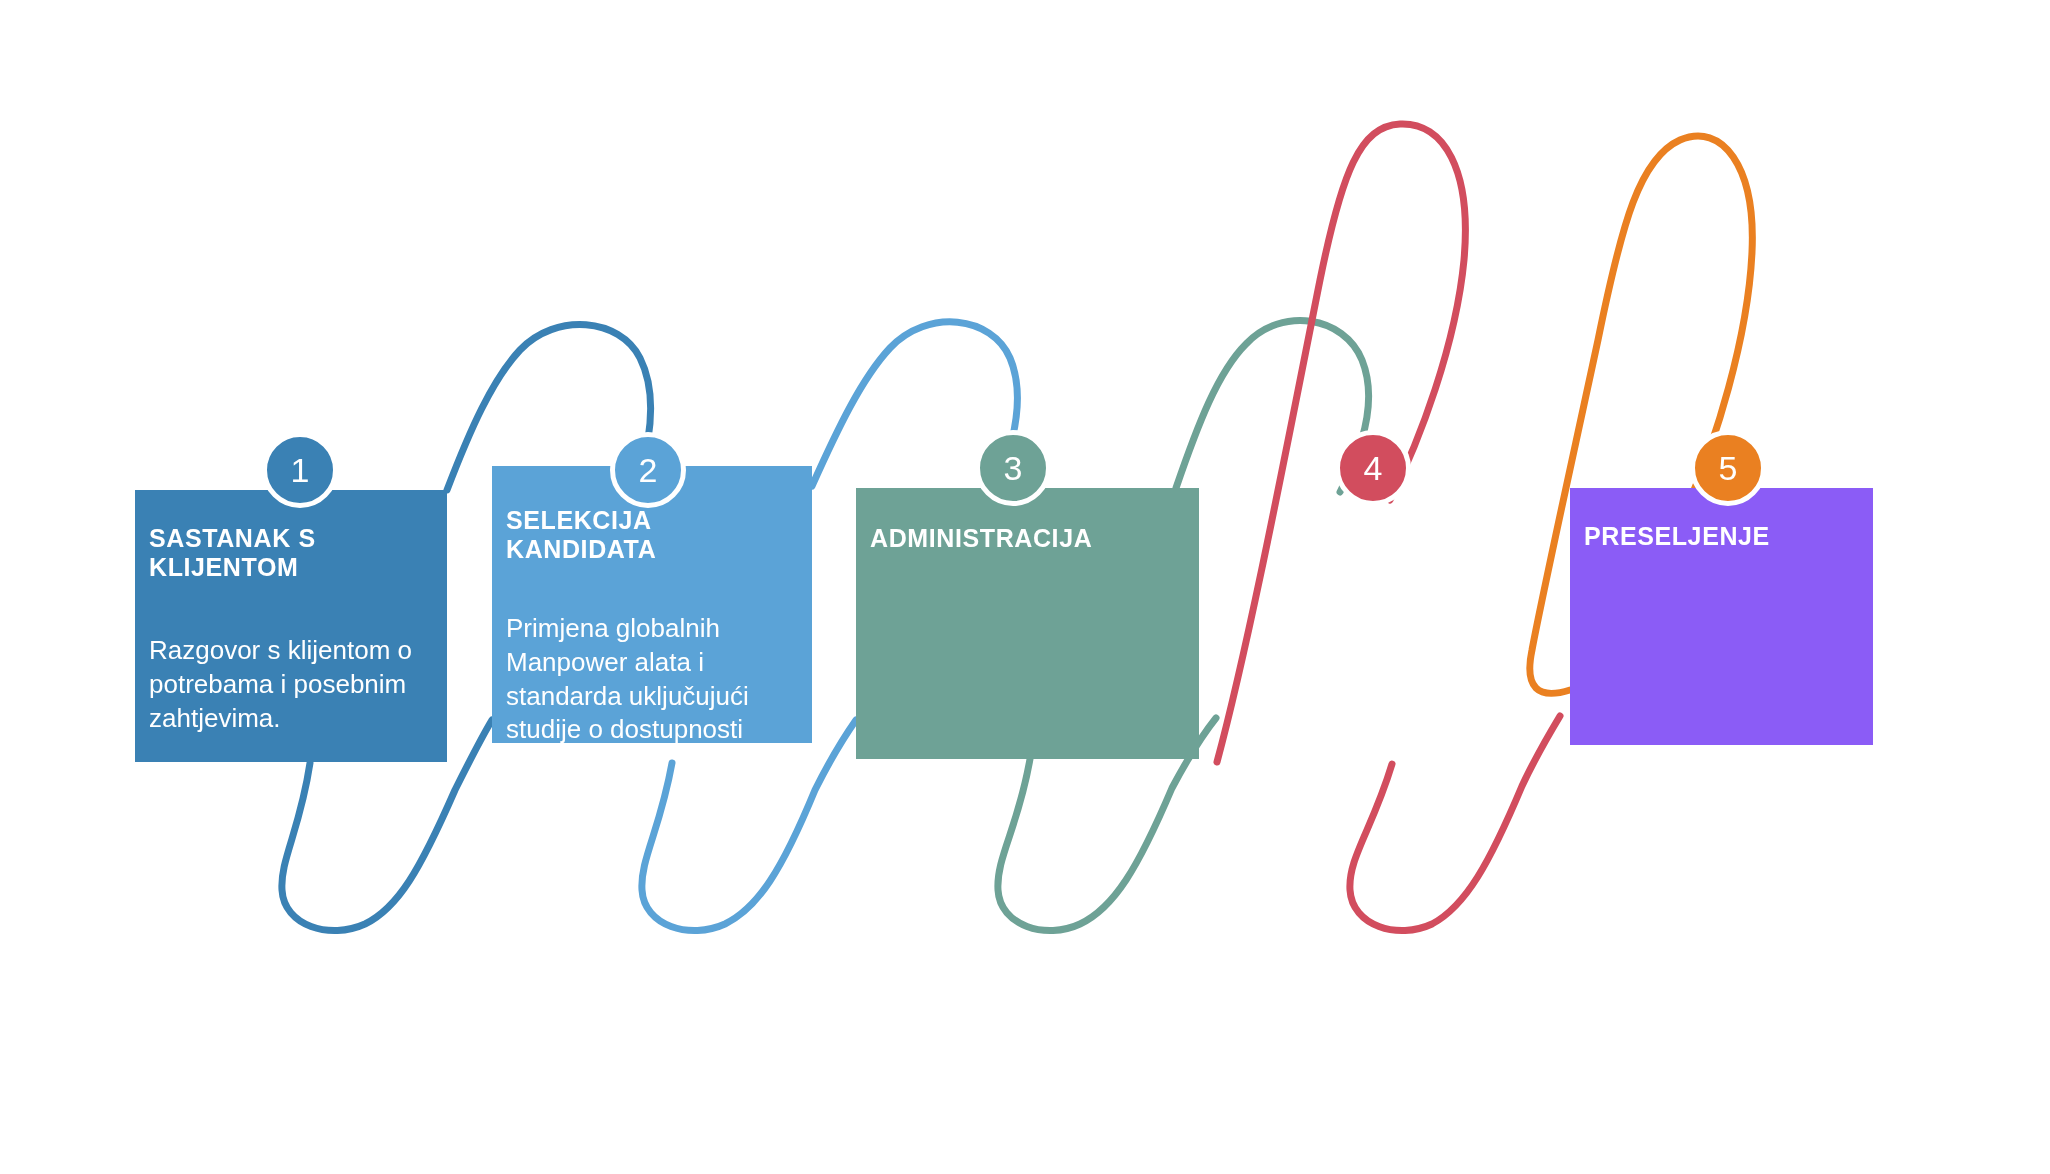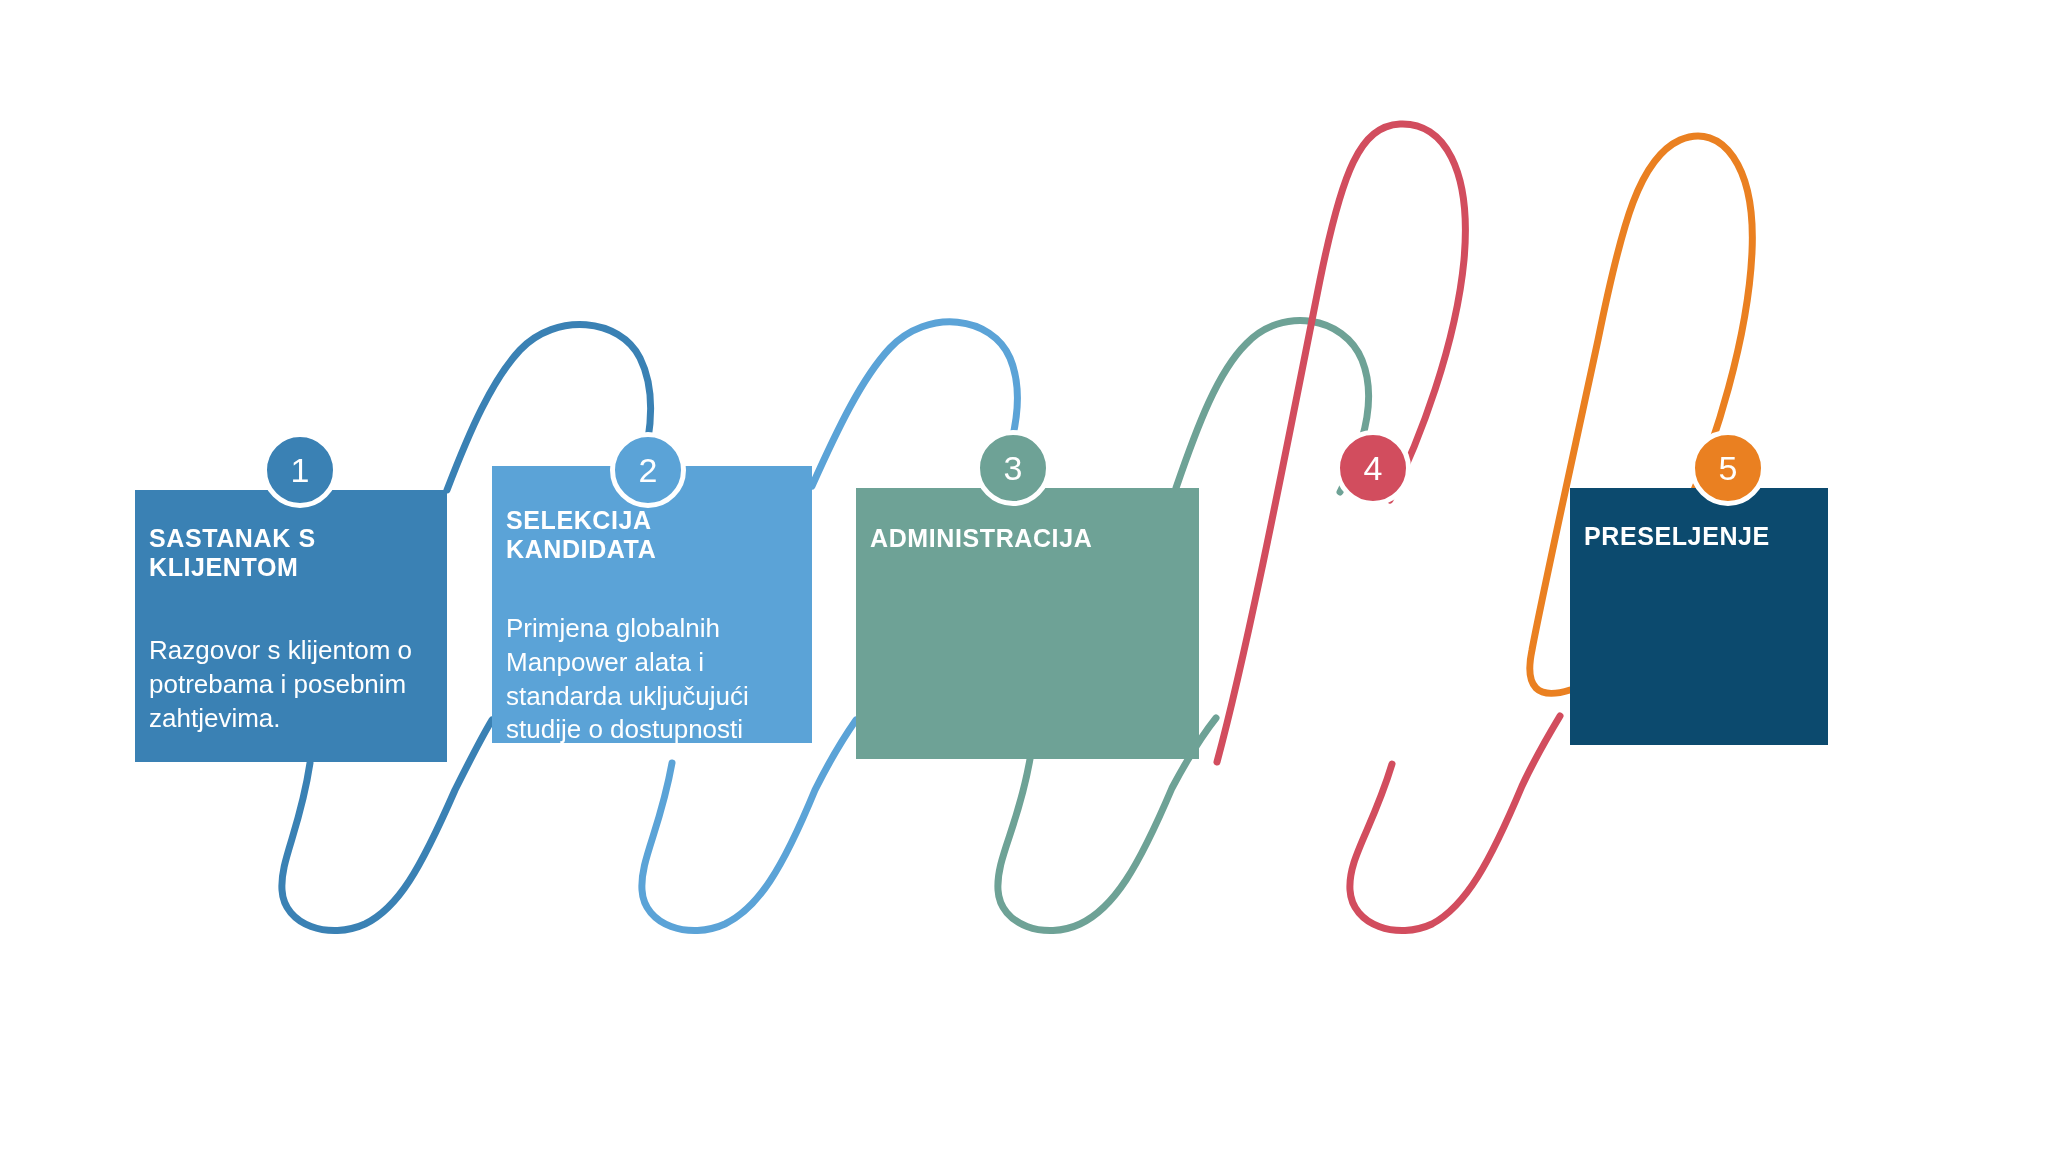--- a/index.html
+++ b/index.html
@@ -104,20 +104,20 @@
     <div class="card-title" style="margin-top: 36px;">ADMINISTRACIJA</div>
   </div>
   <div class="step-circle" style="left: 975px; top: 430px; width: 76px; height: 76px; background: rgb(110, 162, 150);">
     <span>3</span>
   </div>
 
   <div class="step-circle" style="left: 1335px; top: 430px; width: 76px; height: 76px; background: rgb(210, 77, 94);">
     <span>4</span>
   </div>
 
-  <div class="card" style="left: 1570px; top: 488px; width: 258px; height: 257px; background: #0c4a6e;">
+  <div class="card" style="left: 1570px; top: 488px; width: 303px; height: 257px; background: #8b5cf6;">
     <div class="card-title" style="margin-top: 34px;">PRESELJENJE</div>
   </div>
   <div class="step-circle" style="left: 1690px; top: 430px; width: 76px; height: 76px; background: rgb(234, 128, 33);">
     <span>5</span>
   </div>
 
 </div>
 
 </body></html>

